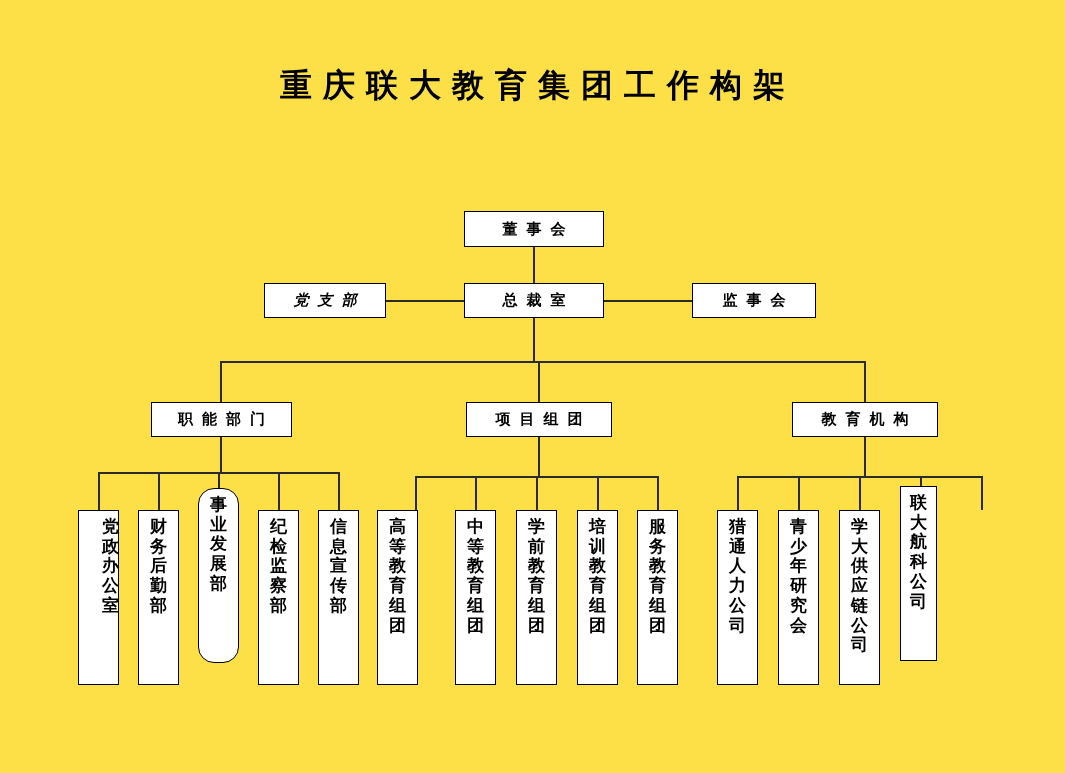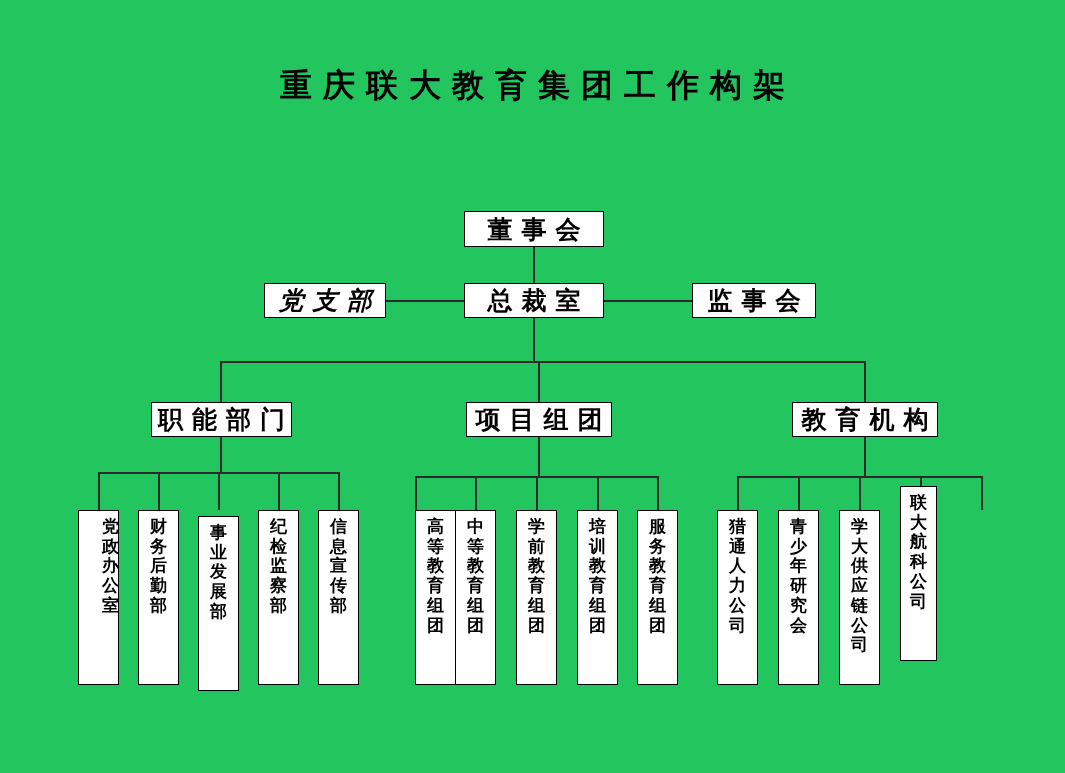--- a/index.html
+++ b/index.html
@@ -9,21 +9,21 @@
     background: #ffffff;
   }
   body {
     font-family: "DejaVu Serif", "Liberation Serif", serif;
     color: #000000;
   }
   #canvas {
     position: relative;
     width: 1065px;
     height: 773px;
-    background: #22c55e;
+    background: #fde047;
     overflow: hidden;
   }
   
   .chart-title {
     position: absolute;
     left: 0;
     top: 64px;
     width: 1065px;
     text-align: center;
     font-family: "DejaVu Serif", "Liberation Serif", serif;
@@ -41,21 +41,21 @@
     box-sizing: border-box;
     border: 1.4px solid #000000;
     background: #ffffff;
     display: flex;
     align-items: center;
     justify-content: center;
     color: #000000;
   }
   
   .node.horiz {
-    font-size: 25px;
+    font-size: 15px;
     font-weight: bold;
     letter-spacing: 9px;
     text-indent: 9px;
     line-height: 1;
     white-space: nowrap;
   }
   
   .node.vert {
     font-size: 17px;
     font-weight: bold;
@@ -136,40 +136,40 @@
   <div class="line v" style="left:218px; top:472px; height:38px;"></div>
   <div class="line v" style="left:278px; top:472px; height:38px;"></div>
   <div class="line v" style="left:338px; top:472px; height:38px;"></div>
 
   <div class="node vert" style="left:78px;  top:510px; width:41px; height:175px;padding-left:24px;">
     <span class="vtext">党政办公室</span>
   </div>
   <div class="node vert" style="left:138px; top:510px; width:41px; height:175px;">
     <span class="vtext">财务后勤部</span>
   </div>
-  <div class="node vert" style="left:198px; top:516px; width:41px; height:175px;">
+  <div class="node vert" style="left:198px; top:488px; width:41px; height:175px;border-radius:16px;">
     <span class="vtext">事业发展部</span>
   </div>
   <div class="node vert" style="left:258px; top:510px; width:41px; height:175px;">
     <span class="vtext">纪检监察部</span>
   </div>
   <div class="node vert" style="left:318px; top:510px; width:41px; height:175px;">
     <span class="vtext">信息宣传部</span>
   </div>
 
   <div class="line v" style="left:538px; top:437px; height:40px;"></div>
   <div class="line h" style="left:415px; top:476px; width:244px;"></div>
 
   <div class="line v" style="left:415px; top:476px; height:34px;"></div>
   <div class="line v" style="left:475px; top:476px; height:34px;"></div>
   <div class="line v" style="left:536px; top:476px; height:34px;"></div>
   <div class="line v" style="left:597px; top:476px; height:34px;"></div>
   <div class="line v" style="left:657px; top:476px; height:34px;"></div>
 
-  <div class="node vert" style="left:415px; top:510px; width:41px; height:175px;">
+  <div class="node vert" style="left:377px; top:510px; width:41px; height:175px;">
     <span class="vtext">高等教育组团</span>
   </div>
   <div class="node vert" style="left:455px; top:510px; width:41px; height:175px;">
     <span class="vtext">中等教育组团</span>
   </div>
   <div class="node vert" style="left:516px; top:510px; width:41px; height:175px;">
     <span class="vtext">学前教育组团</span>
   </div>
   <div class="node vert" style="left:577px; top:510px; width:41px; height:175px;">
     <span class="vtext">培训教育组团</span>

